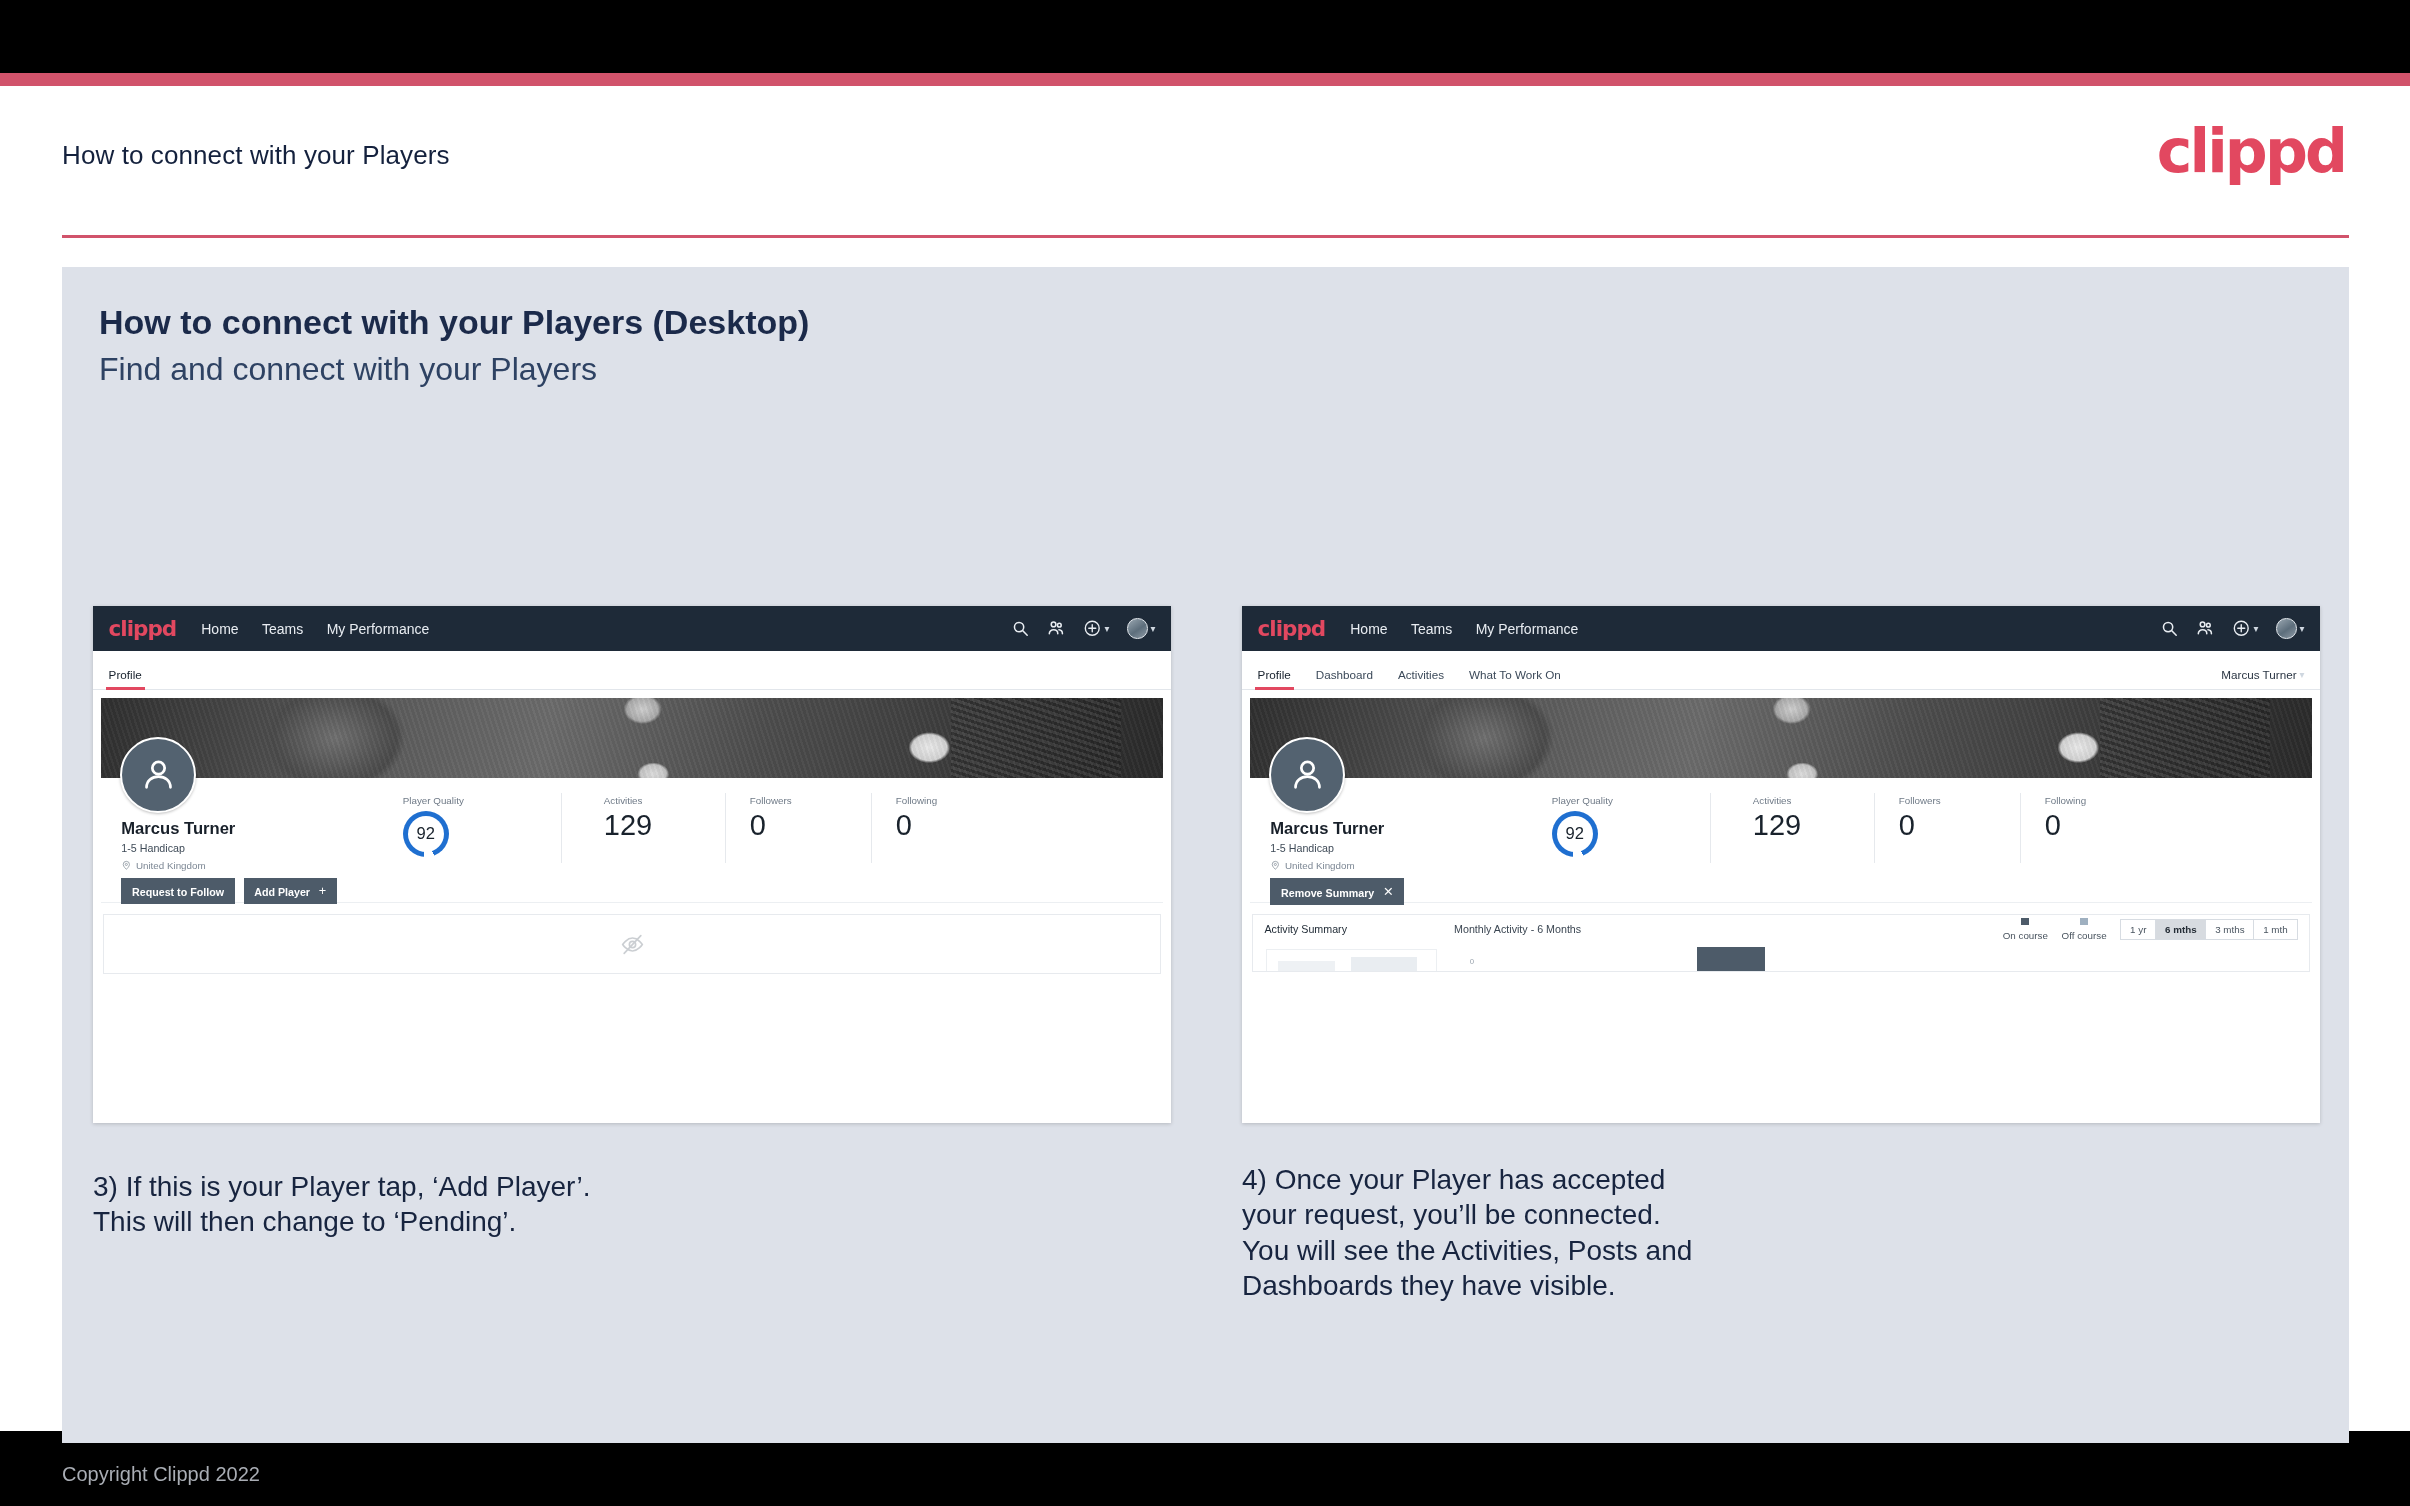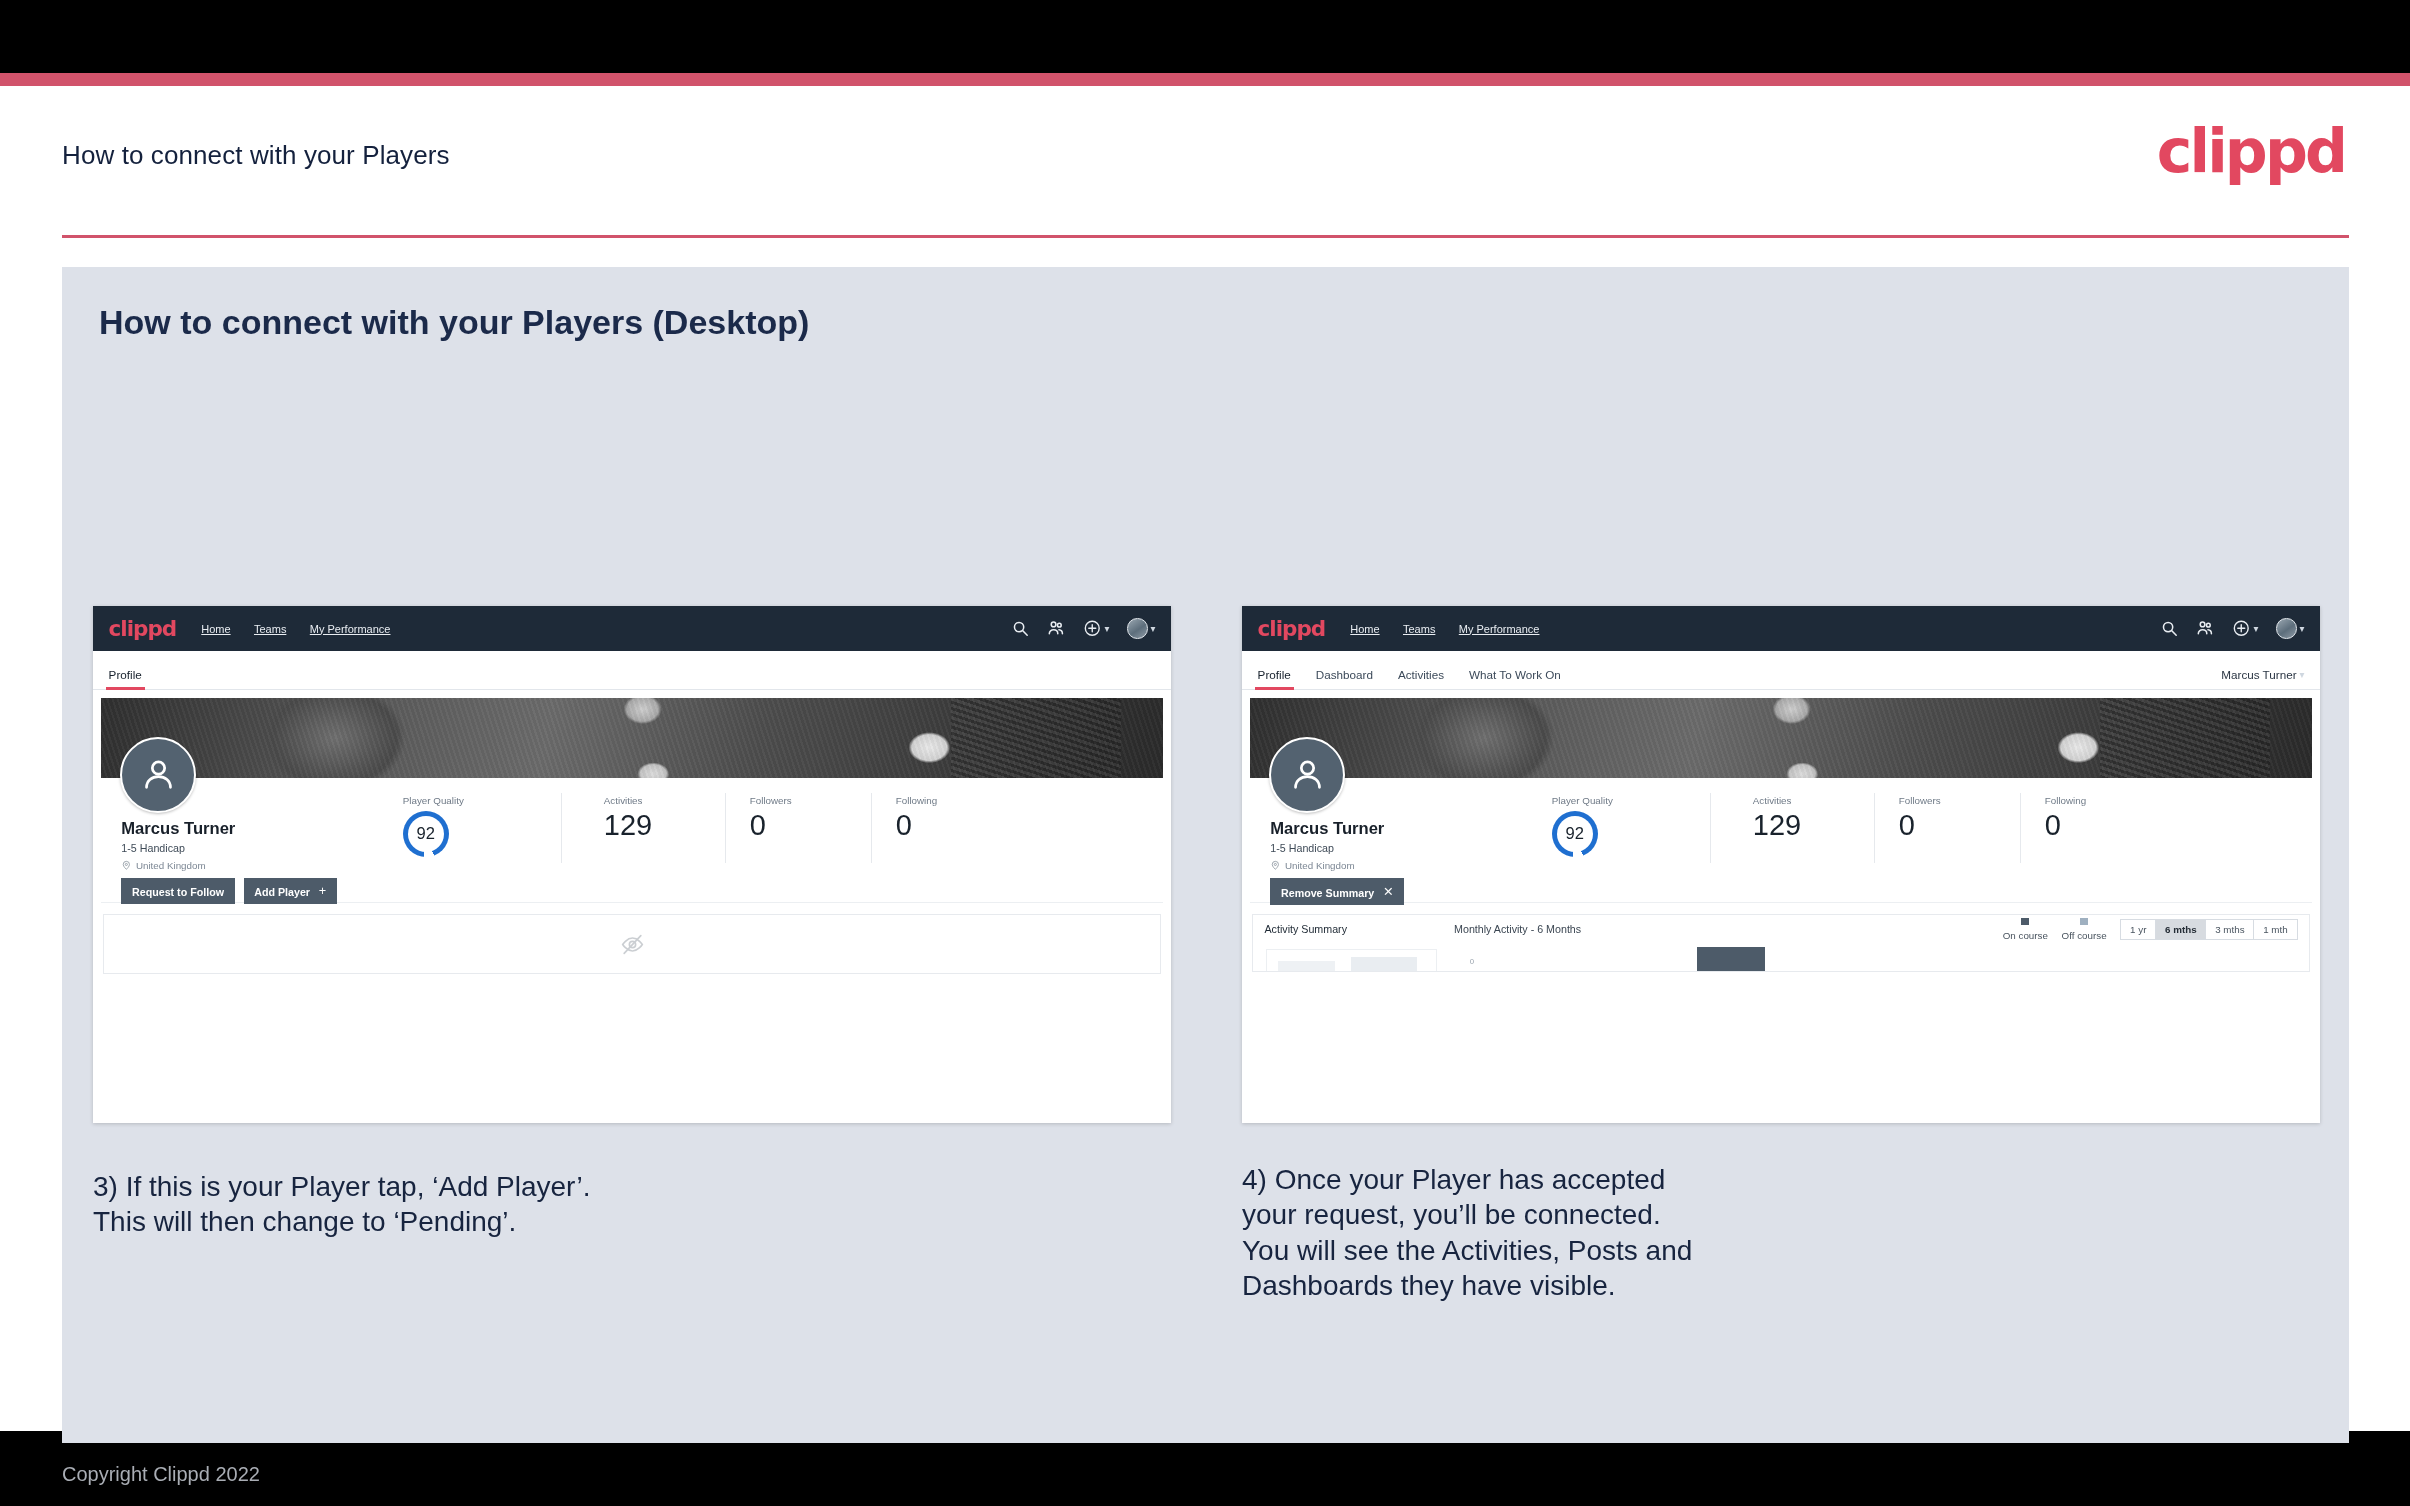--- a/index.html
+++ b/index.html
@@ -58,21 +58,21 @@
 
   .navbar {
     position:relative; height:45px; background:#1e2a38;
     display:flex; align-items:center; padding:0 15.6px;
   }
   .nav-logo {
     font-family:"DejaVu Sans", sans-serif; font-weight:bold;
     color:#e24860; font-size:21.5px; letter-spacing:-1px; margin-right:25px;
   }
   .nav-link {
-    color:#e9edf2; font-size:11px; margin-right:23.4px; white-space:nowrap;text-decoration:underline;
+    color:#e9edf2; font-size:14px; margin-right:23.4px; white-space:nowrap;
   }
   .nav-right { margin-left:auto; display:flex; align-items:center; gap:17.6px; }
   .nav-ico { width:18.5px; height:18.5px; display:block; }
   .nav-ico svg { width:18.5px; height:18.5px; display:block; }
   .chev { color:#cfd7e0; font-size:9.8px; margin-left:2.9px; }
   .nav-avatar {
     width:20.5px; height:20.5px; border-radius:50%;
     background:linear-gradient(145deg,#9aa7b1 0%,#5d6e7c 55%,#8f9ba6 100%);
     border:1px solid #e4e9ee; display:inline-block;
   }
@@ -210,20 +210,21 @@
 
   <div class="slide">
 
     <div class="slide-header-title">How to connect with your Players</div>
     <div class="brand-logo">clippd</div>
     <div class="header-rule"></div>
 
     <div class="panel">
 
       <div class="panel-title">How to connect with your Players (Desktop)</div>
+      <div class="panel-subtitle">Find and connect with your Players</div>
 
       <div class="mock mock-left">
 
         <div class="navbar">
           <span class="nav-logo">clippd</span>
           <span class="nav-link">Home</span>
           <span class="nav-link">Teams</span>
           <span class="nav-link">My Performance</span>
           <span class="nav-right">
             <span class="nav-ico">

